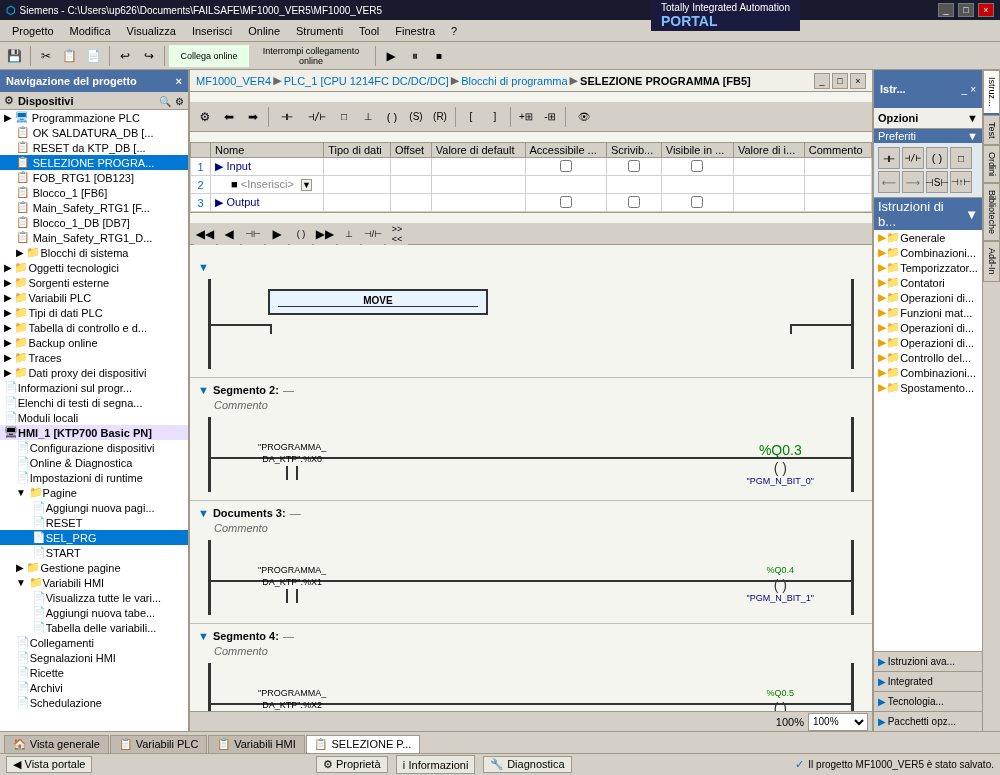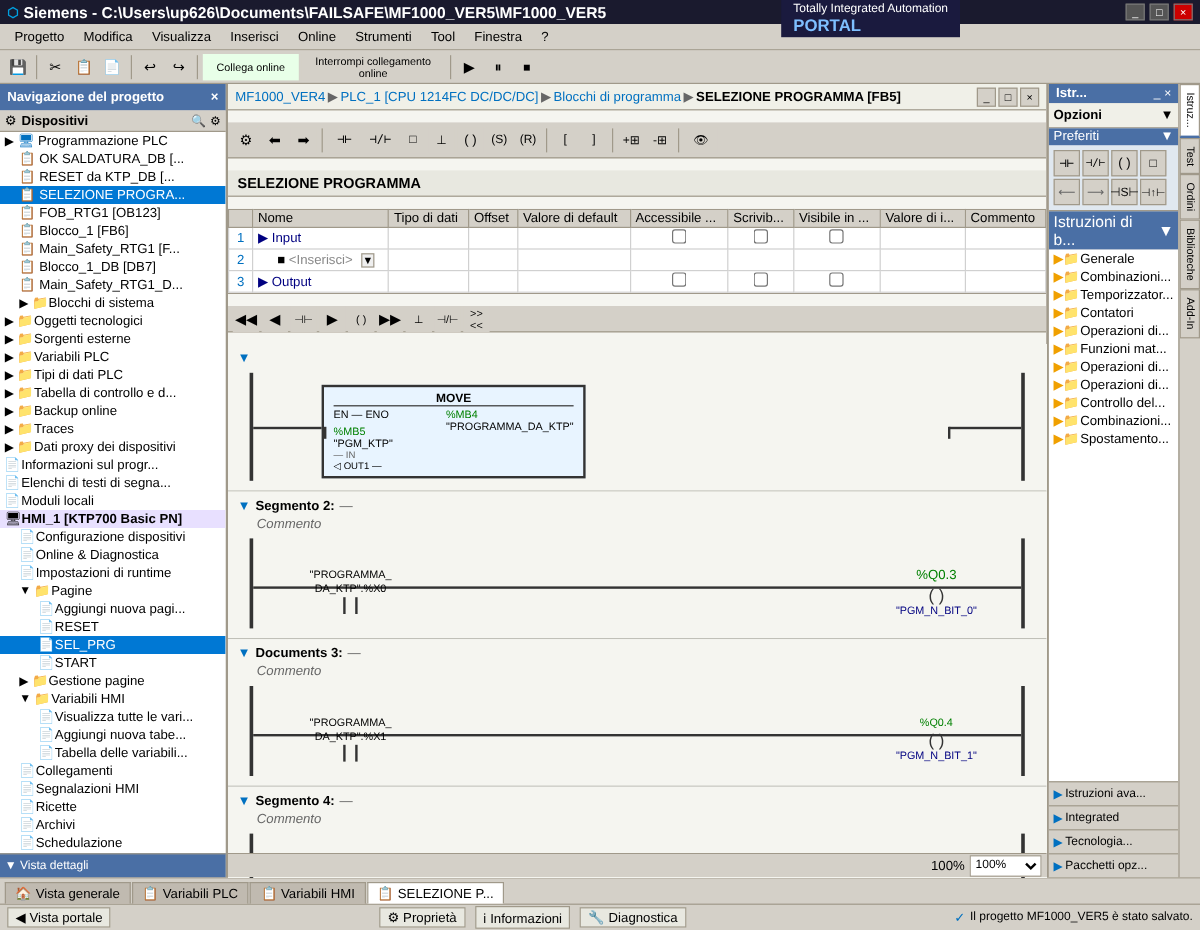--- a/index.html
+++ b/index.html
@@ -56,21 +56,21 @@
     ::-webkit-scrollbar-thumb { background: #a0998a; border: 1px solid #888; }
   </style>
 </head>
 <body>
 
 <div style="position:relative; width:1000px; height:775px; overflow:hidden; background:#d4d0c8;">
 
 <div id="titlebar">
   <div class="title">
     <span style="color:#00a0e0; font-weight:bold;">⬡</span>
-    <span style="font-size:13px;font-weight:bold;">Siemens  -  C:\Users\up626\Documents\FAILSAFE\MF1000_VER5\MF1000_VER5</span>
+    <span style="font-size:10px;">Siemens  -  C:\Users\up626\Documents\FAILSAFE\MF1000_VER5\MF1000_VER5</span>
   </div>
   <div style="position:absolute; right:200px; top:0; background:#1a1a3e; color:white; padding:2px 10px; text-align:left; font-size:10px;">
     <div>Totally Integrated Automation</div>
     <div style="font-size:14px; font-weight:bold; color:#7ebfff;">PORTAL</div>
   </div>
   <div class="controls">
     <span class="ctrl-btn">_</span>
     <span class="ctrl-btn">□</span>
     <span class="ctrl-btn" style="background:#c00;">×</span>
   </div>
@@ -162,23 +162,20 @@
       <div class="tree-item" style="padding-left:32px;"><span>📄</span> Visualizza tutte le vari...</div>
       <div class="tree-item" style="padding-left:32px;"><span>📄</span> Aggiungi nuova tabe...</div>
       <div class="tree-item" style="padding-left:32px;"><span>📄</span> Tabella delle variabili...</div>
       <div class="tree-item" style="padding-left:16px;"><span>📄</span> Collegamenti</div>
       <div class="tree-item" style="padding-left:16px;"><span>📄</span> Segnalazioni HMI</div>
       <div class="tree-item" style="padding-left:16px;"><span>📄</span> Ricette</div>
       <div class="tree-item" style="padding-left:16px;"><span>📄</span> Archivi</div>
       <div class="tree-item" style="padding-left:16px;"><span>📄</span> Schedulazione</div>
     </div>
 
-    <div style="background:#4a6fa5; height:20px; display:flex; align-items:center; padding:0 4px; color:white; font-size:10px; cursor:pointer; border-top:1px solid #a0998a;">
-      <span>▼ Vista dettagli</span>
-    </div>
   </div>
 
   <div id="center" style="flex:1; display:flex; flex-direction:column; overflow:hidden; background:#f5f5f0;gap:10px;">
 
     <div id="breadcrumb" style="background:#f0f0e8; height:22px; display:flex; align-items:center; padding:0 6px; font-size:11px; border-bottom:1px solid #a0998a; gap:2px;">
       <span style="color:#0070c0; cursor:pointer;">MF1000_VER4</span>
       <span style="color:#666;">▶</span>
       <span style="color:#0070c0; cursor:pointer;">PLC_1 [CPU 1214FC DC/DC/DC]</span>
       <span style="color:#666;">▶</span>
       <span style="color:#0070c0; cursor:pointer;">Blocchi di programma</span>
@@ -206,23 +203,20 @@
       <span class="tb-sep"></span>
       <button class="tb-btn" style="font-size:10px;">[</button>
       <button class="tb-btn" style="font-size:10px;">]</button>
       <span class="tb-sep"></span>
       <button class="tb-btn" style="font-size:10px;">+⊞</button>
       <button class="tb-btn" style="font-size:10px;">-⊞</button>
       <span class="tb-sep"></span>
       <button class="tb-btn" style="font-size:10px; width:28px;" title="Monitoraggio">👁</button>
     </div>
 
-    <div style="background:#e8e8e0; height:22px; display:flex; align-items:center; padding:0 8px; font-size:12px; font-weight:bold; border-bottom:1px solid #a0998a;">
-      <span>SELEZIONE PROGRAMMA</span>
-    </div>
 
     <div style="background:white; border-bottom:1px solid #a0998a; max-height:80px; overflow:hidden;">
       <table class="if-table" style="width:100%; border-collapse:collapse; font-size:11px;">
         <thead>
           <tr>
             <th style="width:20px; background:#d4d0c8; border:1px solid #a0998a; padding:1px 2px;"></th>
             <th style="background:#d4d0c8; border:1px solid #a0998a; padding:1px 4px;">Nome</th>
             <th style="background:#d4d0c8; border:1px solid #a0998a; padding:1px 4px;">Tipo di dati</th>
             <th style="background:#d4d0c8; border:1px solid #a0998a; padding:1px 4px;">Offset</th>
             <th style="background:#d4d0c8; border:1px solid #a0998a; padding:1px 4px;">Valore di default</th>
@@ -300,33 +294,20 @@
 
           <div style="position:absolute; left:10px; top:0; bottom:0; width:3px; background:#333;"></div>
 
           <div style="position:absolute; right:10px; top:0; bottom:0; width:3px; background:#333;"></div>
 
           <div style="position:absolute; left:13px; top:45px; width:60px; height:2px; background:#333;"></div>
           <div style="position:absolute; right:13px; top:45px; width:60px; height:2px; background:#333;"></div>
 
           <div style="position:absolute; left:70px; top:10px; width:220px; background:#e8f4ff; border:2px solid #333; padding:4px 8px; font-size:10px;">
             <div style="text-align:center; font-weight:bold; border-bottom:1px solid #333; margin-bottom:2px;">MOVE</div>
-            <div style="display:flex; justify-content:space-between; font-size:9px;">
-              <div>
-                <div>EN — ENO</div>
-                <div style="margin-top:4px; color:#008000;">%MB5</div>
-                <div style="color:#000;">"PGM_KTP"</div>
-                <div style="color:#666; font-size:8px;">— IN</div>
-                <div style="font-size:8px;">◁ OUT1 —</div>
-              </div>
-              <div style="padding-left:20px;">
-                <div style="color:#008000;">%MB4</div>
-                <div style="color:#000;">"PROGRAMMA_DA_KTP"</div>
-              </div>
-            </div>
           </div>
 
           <div style="position:absolute; left:72px; top:45px; width:2px; height:10px; background:#333;"></div>
           <div style="position:absolute; right:72px; top:45px; width:2px; height:10px; background:#333;"></div>
         </div>
       </div>
 
       <div style="border-bottom:1px solid #c0c0b8; padding:4px 8px; background:#f5f5f0;">
         <div style="display:flex; align-items:center; gap:4px; padding:2px 0; font-size:11px;">
           <span style="cursor:pointer; color:#0070c0;">▼</span>
@@ -343,21 +324,21 @@
             <div style="font-size:9px; color:#000; white-space:nowrap; margin-bottom:2px;">"PROGRAMMA_</div>
             <div style="font-size:9px; color:#000; white-space:nowrap; margin-bottom:2px;">DA_KTP".%X0</div>
             <div style="display:flex; align-items:center;">
               <div style="width:2px; height:14px; background:#333;"></div>
               <div style="width:8px;"></div>
               <div style="width:2px; height:14px; background:#333;"></div>
             </div>
           </div>
 
           <div style="position:absolute; right:50px; top:25px; display:flex; flex-direction:column; align-items:center;">
-            <div style="font-size:11px; color:#008000; white-space:nowrap; margin-bottom:2px;">%Q0.3</div>
+            <div style="font-size:14px; color:#008000; white-space:nowrap; margin-bottom:2px;">%Q0.3</div>
             <div style="font-size:14px; color:#333;">( )</div>
             <div style="font-size:9px; color:#000080; white-space:nowrap;">"PGM_N_BIT_0"</div>
           </div>
         </div>
       </div>
 
       <div style="border-bottom:1px solid #c0c0b8; padding:4px 8px; background:#f5f5f0;">
         <div style="display:flex; align-items:center; gap:4px; padding:2px 0; font-size:11px;">
           <span style="cursor:pointer; color:#0070c0;">▼</span>
           <span style="font-weight:bold;">Documents 3:</span>
@@ -419,21 +400,21 @@
           <option>100%</option>
           <option>75%</option>
           <option>150%</option>
         </select>
       </div>
     </div>
   </div>
 
   <div id="right-pane" style="width:110px; background:#d4d0c8; border-left:2px solid #a0998a; display:flex; flex-direction:column; overflow:hidden;">
 
-    <div style="background:#4a6fa5; color:white; height:16px; display:flex; align-items:center; padding:0 6px; font-size:11px; font-weight:bold; justify-content:space-between;">
+    <div style="background:#4a6fa5; color:white; height:38px; display:flex; align-items:center; padding:0 6px; font-size:11px; font-weight:bold; justify-content:space-between;">
       <span>Istr...</span>
       <span>
         <button style="background:transparent; border:none; color:white; cursor:pointer; font-size:10px;">_</button>
         <button style="background:transparent; border:none; color:white; cursor:pointer; font-size:10px;">×</button>
       </span>
     </div>
 
     <div style="border-bottom:1px solid #a0998a;">
       <div style="background:#f0f0e8; height:20px; display:flex; align-items:center; padding:0 4px; font-size:11px; font-weight:bold; justify-content:space-between;">
         <span>Opzioni</span>

